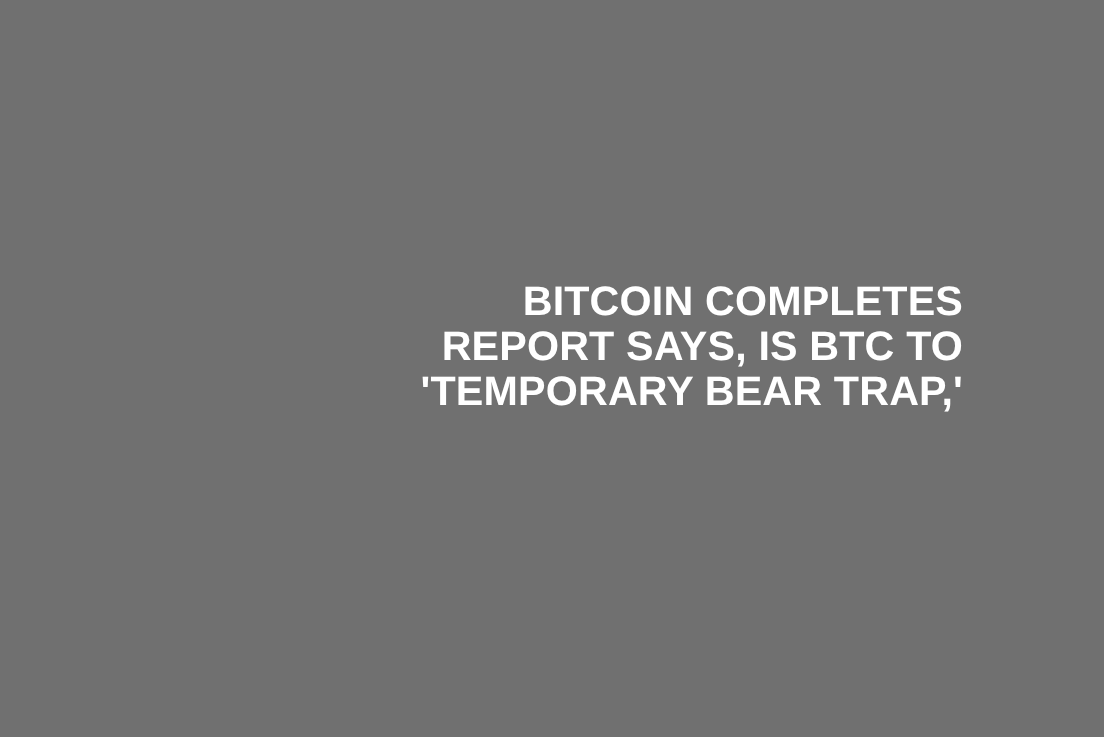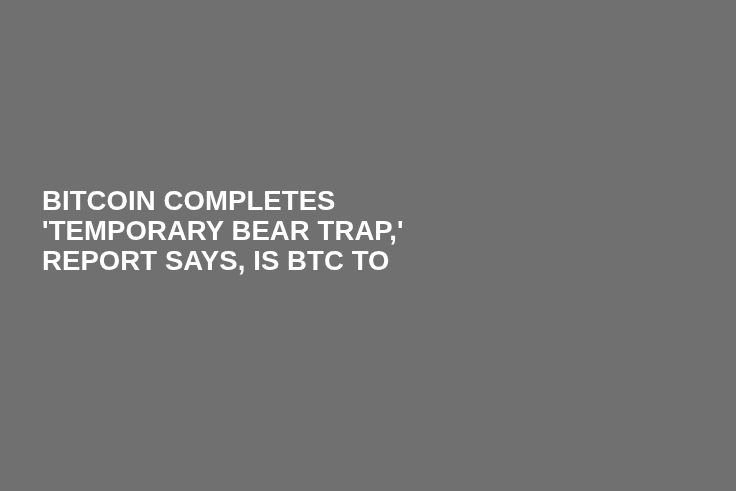--- a/index.html
+++ b/index.html
@@ -35,26 +35,27 @@
     margin: 0;
     padding: 0;
     color: #ffffff;
     font-family: "Liberation Sans", sans-serif;
     font-size: 27.5px;
     font-weight: bold;
     line-height: 30px;
     letter-spacing: 0.1px;
     text-transform: uppercase;
     white-space: nowrap;
+    text-align: right;
   }
 </style>
 </head>
 <body>
 
 <div id="hero-card">
 
   <div id="headline-block">
     <span class="headline-line">BITCOIN COMPLETES</span>
+    <span class="headline-line">REPORT SAYS, IS BTC TO</span>
     <span class="headline-line">'TEMPORARY BEAR TRAP,'</span>
-    <span class="headline-line">REPORT SAYS, IS BTC TO</span>
   </div>
 
 </div>
 
 </body></html>

